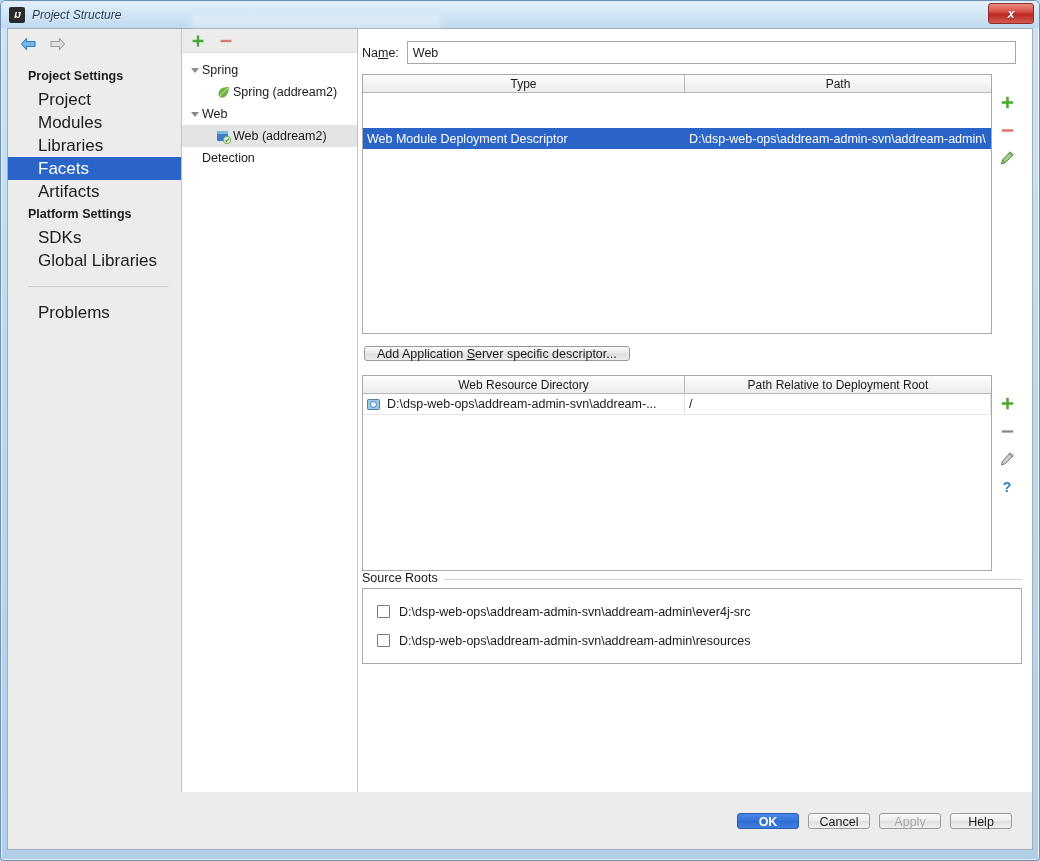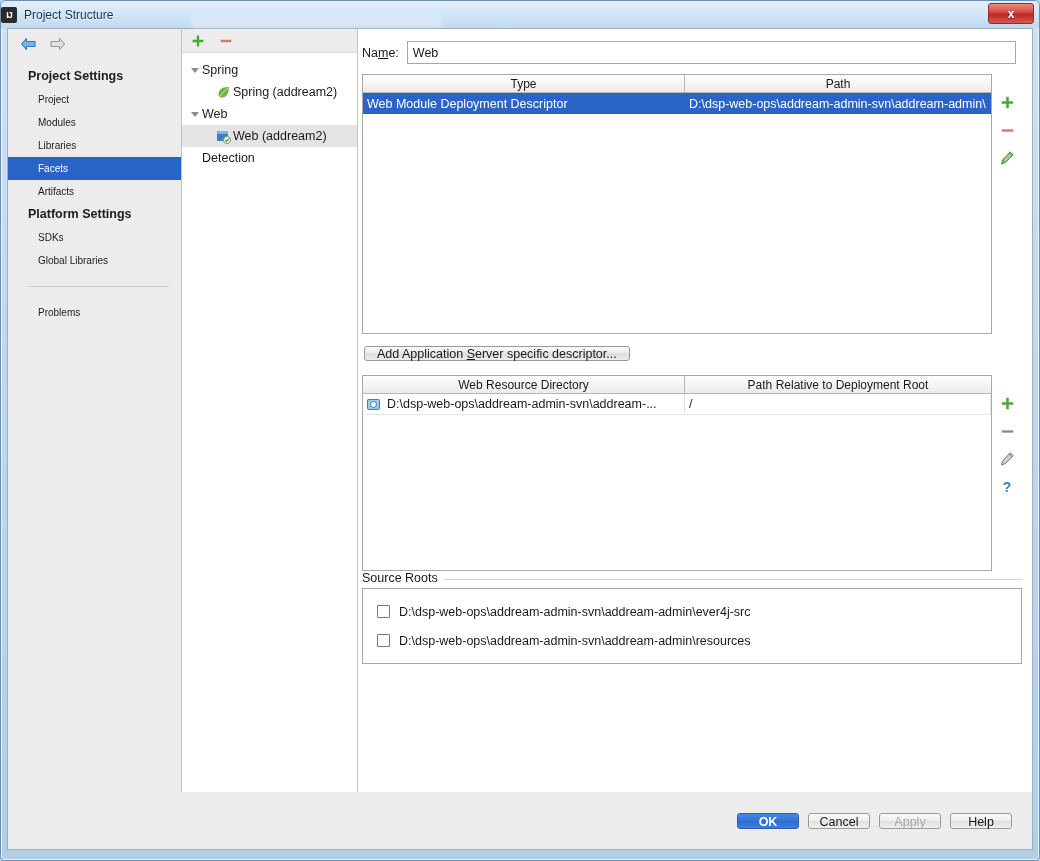--- a/index.html
+++ b/index.html
@@ -26,23 +26,24 @@
     flex-direction: column;
   }
 
   
   #titlebar {
     height: 27px;
     flex: 0 0 27px;
     position: relative;
     display: flex;
     align-items: center;
-    padding-left: 0;
+    padding-left: 8px;
     background: linear-gradient(180deg,#e4f0fa 0%, #cfe4f5 55%, #c2daef 100%);
     border-radius: 5px 5px 0 0;
+    font-style: italic;
   }
   #titlebar .ghost {
     position: absolute;
     left: 190px; top: 14px;
     width: 250px; height: 13px;
     background: rgba(255,255,255,.30);
     border-radius: 2px;
     filter: blur(2px);
   }
   .app-icon {
@@ -120,21 +121,21 @@
   #sidebar-list { padding-top: 6px; }
   .side-group {
     font-weight: bold;
     font-size: 12.5px;
     color: #1c1c1c;
     padding: 4px 0 4px 20px;
     height: 23px;
     line-height: 15px;
   }
   .side-item {
-    font-size: 10px;
+    font-size: 17px;
     color: #1c1c1c;
     padding: 4px 0 4px 30px;
     height: 23px;
     line-height: 15px;
     cursor: pointer;
   }
   .side-item.selected {
     background: #2a64c8;
     color: #ffffff;
   }
@@ -260,21 +261,21 @@
     color: #1a1a1a;
     display: flex;
     align-items: center;
     justify-content: center;
     overflow: hidden;
     white-space: nowrap;
   }
   .th:last-child { border-right: none; }
   .tbody { flex: 1 1 auto; overflow: hidden; }
   .trow { display: flex; height: 21px; align-items: stretch; }
-  .trow.selected { background: #2a64c8; color: #fff; }
+  .trow.selected { background: #2a64c8; color: #fff; margin-top: 35px; }
   .td {
     font-size: 12.5px;
     display: flex;
     align-items: center;
     padding: 0 4px;
     overflow: hidden;
     white-space: nowrap;
     border-right: 1px solid transparent;
   }
   .trow:not(.selected) .td { border-right: 1px solid #e2e2e2; border-bottom: 1px solid #e6e6e6; }

